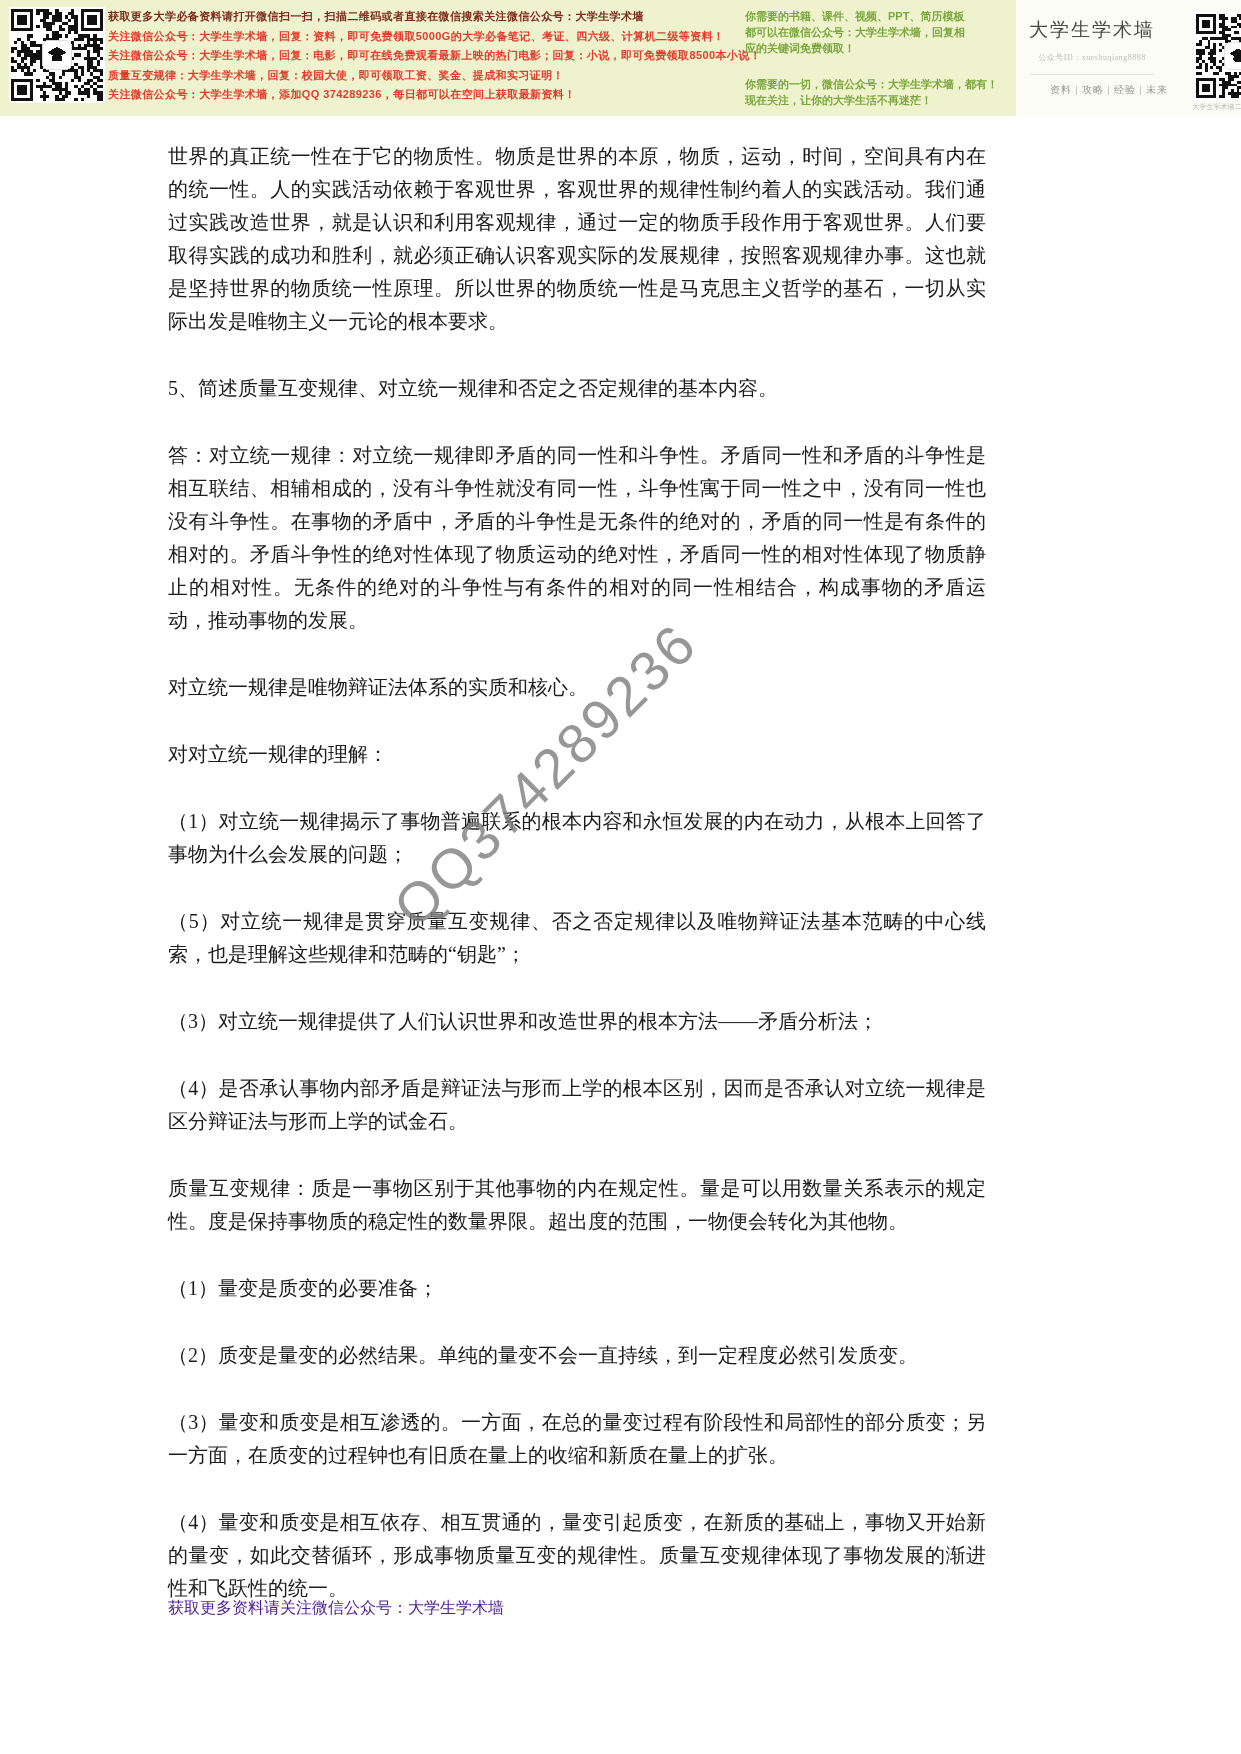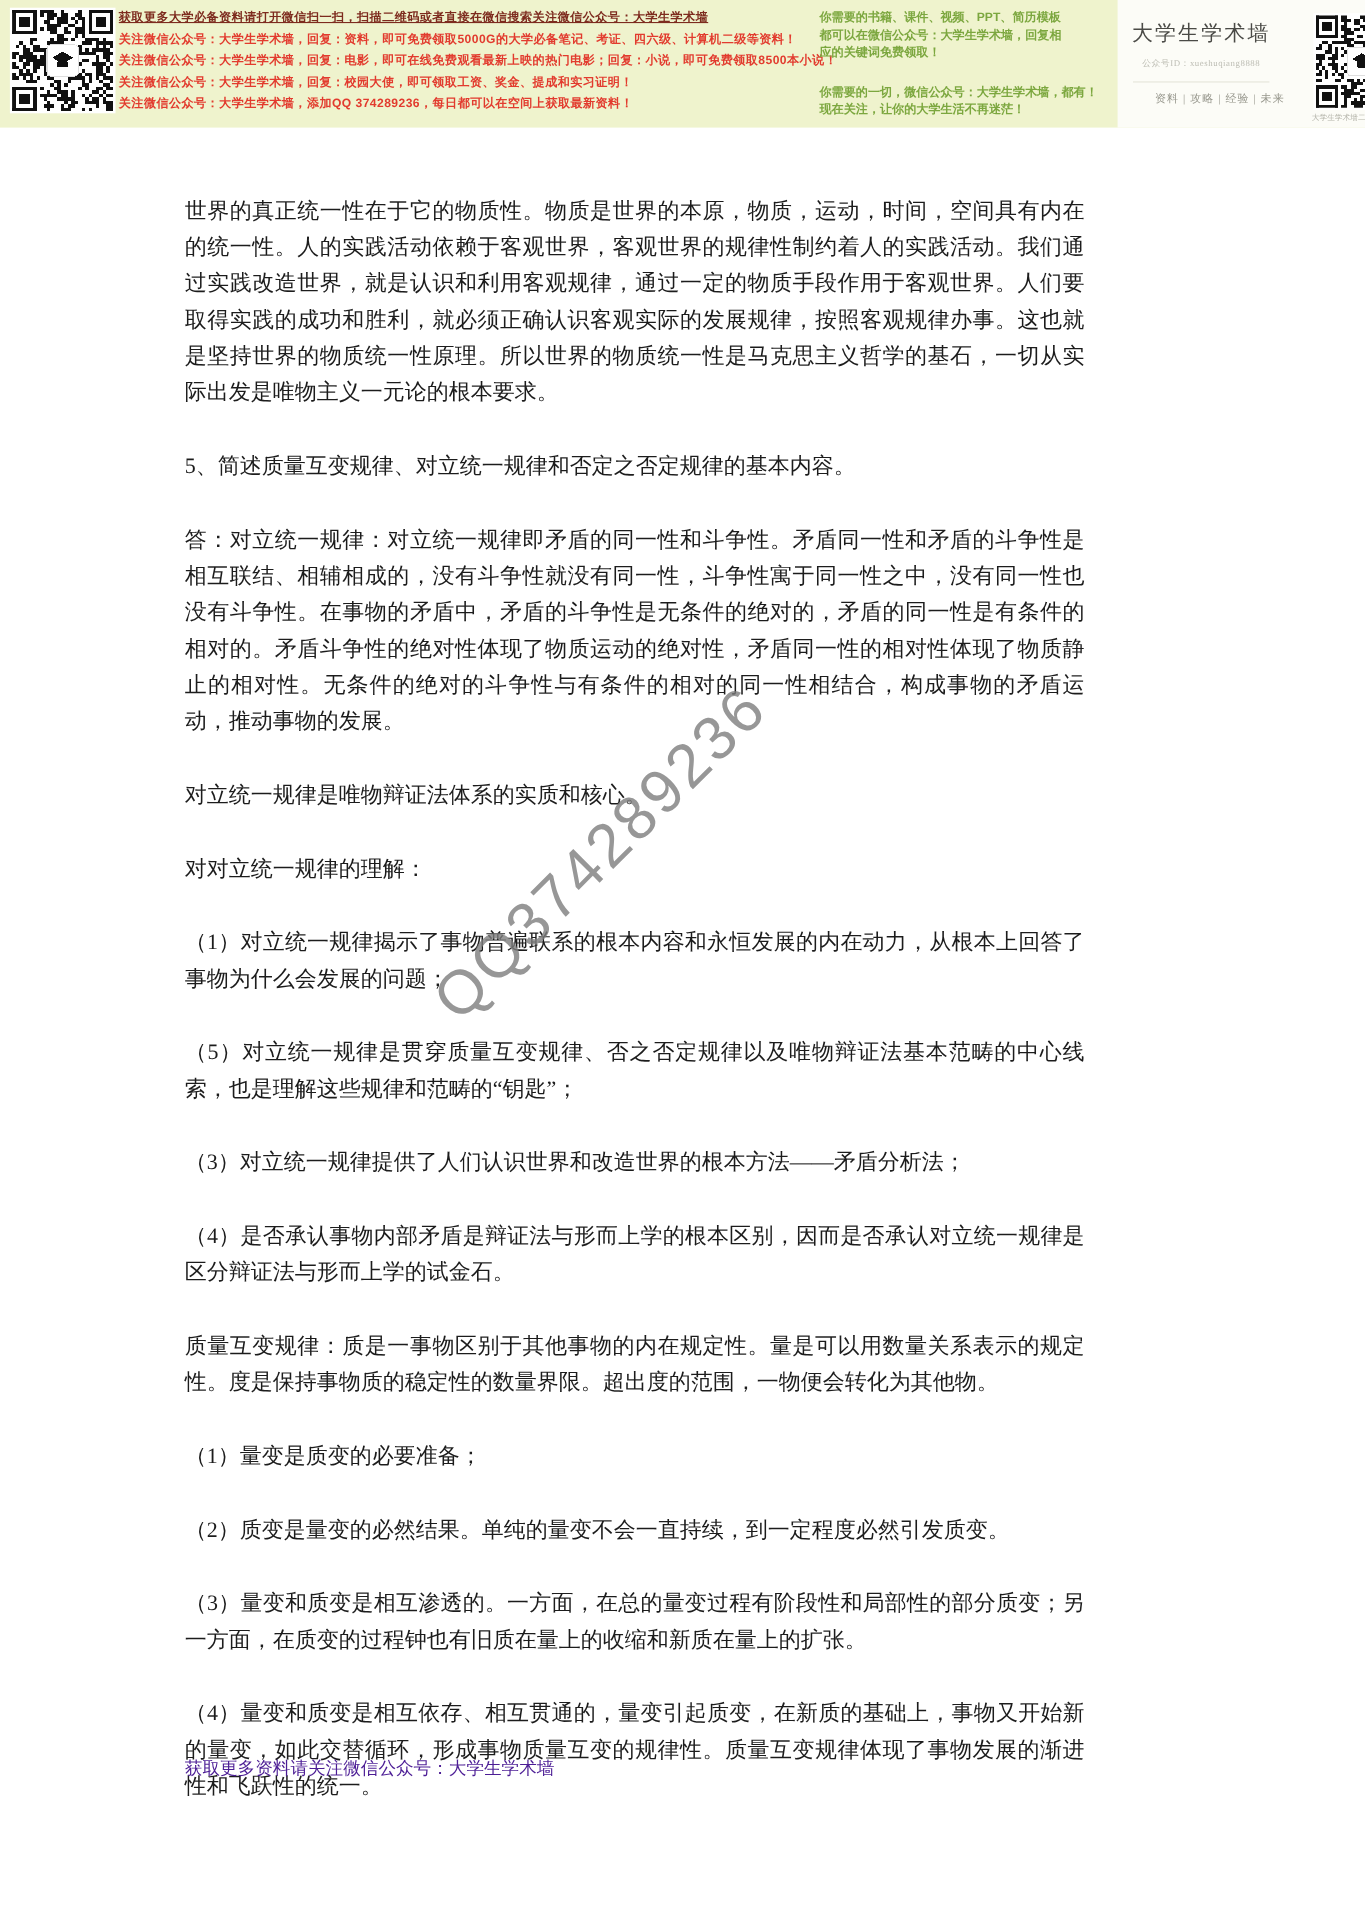--- a/index.html
+++ b/index.html
@@ -5,21 +5,21 @@
   html,body{margin:0;padding:0;background:#ffffff;}
   .page{position:relative;width:1241px;height:1754px;background:#ffffff;overflow:hidden;
         font-family:"Liberation Serif","DejaVu Serif",serif;}
 
   
   .banner{position:absolute;left:0;top:0;width:1241px;height:116px;background:#eff3cd;}
   .qr-left{position:absolute;left:9px;top:7px;width:96px;height:96px;background:#fff;padding:2px;box-sizing:border-box;}
   .banner-lines{position:absolute;left:108px;top:7px;font-family:"Liberation Sans","DejaVu Sans",sans-serif;}
   .banner-line{font-size:11px;line-height:19.5px;font-weight:bold;letter-spacing:.4px;
                color:#e23b2e;white-space:nowrap;}
-  .banner-line.first{color:#7d2b1e;text-decoration:underline;}
+  .banner-line.first{color:#7d2b1e;}
 
   .green-note{position:absolute;font-family:"Liberation Sans","DejaVu Sans",sans-serif;
               color:#7ca73f;font-weight:bold;font-size:11px;line-height:16px;}
   .green-top{left:745px;top:8px;}
   .green-bottom{left:745px;top:76px;}
   .green-note div{white-space:nowrap;}
 
   
   .card{position:absolute;left:988px;top:0;width:275px;height:116px;background:#fcfcf7;
         font-family:Liberation Serif, serif;margin-left:28px;}
@@ -27,21 +27,21 @@
   .card-title{margin-top:17px;font-size:19px;color:#4a4a46;letter-spacing:2px;}
   .card-sub{margin-top:9px;font-size:8px;color:#bdbdb4;letter-spacing:.5px;}
   .card-divider{margin:11px 14px 0 14px;border-top:1px solid #e4e4da;}
   .card-tags{margin-top:8px;font-size:10px;color:#96968c;letter-spacing:1px;text-align:right;}
   .qr-right{position:absolute;right:9px;top:12px;width:88px;height:88px;background:#fff;padding:2px;box-sizing:border-box;}
   .qr-caption{position:absolute;right:12px;top:102px;width:110px;text-align:center;
               font-size:7px;color:#b5b5ab;}
 
   
   .doc{position:absolute;left:168px;top:140px;width:818px;color:#1c1c1c;
-       font-size:20px;line-height:33px;text-align:justify;margin-top:36px;}
+       font-size:20px;line-height:33px;text-align:justify;}
   .doc p{margin:0 0 34px 0;}
 
   .footer-note{position:absolute;left:168px;top:1598px;font-size:16px;color:#4c1d95;}
 
   
   .watermark{position:absolute;left:545px;top:775px;z-index:9;pointer-events:none;
              transform:translate(-50%,-50%) rotate(-45deg);
              font-family:"Liberation Sans","DejaVu Sans",sans-serif;
              font-size:56px;letter-spacing:3px;color:rgba(125,125,125,.8);white-space:nowrap;}
 </style>
@@ -392,21 +392,21 @@
           <rect x="2" y="24" width="3" height="3"></rect>
           <rect x="10" y="10" width="9" height="9" rx="1.2" fill="#fff" stroke="#ddd" stroke-width="0.3"></rect>
           <polygon points="11.5,13.7 14.5,11.9 17.5,13.7 14.5,15.4" fill="#111"></polygon>
           <rect x="12.9" y="14.7" width="3.2" height="1.7" rx="0.5" fill="#111"></rect>
         </svg></div>
 
     <div class="banner-lines">
       <div class="banner-line first">获取更多大学必备资料请打开微信扫一扫，扫描二维码或者直接在微信搜索关注微信公众号：大学生学术墙</div>
       <div class="banner-line">关注微信公众号：大学生学术墙，回复：资料，即可免费领取5000G的大学必备笔记、考证、四六级、计算机二级等资料！</div>
       <div class="banner-line">关注微信公众号：大学生学术墙，回复：电影，即可在线免费观看最新上映的热门电影；回复：小说，即可免费领取8500本小说！</div>
-      <div class="banner-line">关注微信公众号：大学生学术墙，回复：校园大使，即可领取工资、奖金、提成和实习证明！</div>
+      <div class="banner-line">质量互变规律：大学生学术墙，回复：校园大使，即可领取工资、奖金、提成和实习证明！</div>
       <div class="banner-line">关注微信公众号：大学生学术墙，添加QQ 374289236，每日都可以在空间上获取最新资料！</div>
     </div>
 
     <div class="green-note green-top">
       <div>你需要的书籍、课件、视频、PPT、简历模板</div>
       <div>都可以在微信公众号：大学生学术墙，回复相</div>
       <div>应的关键词免费领取！</div>
     </div>
     <div class="green-note green-bottom">
       <div>你需要的一切，微信公众号：大学生学术墙，都有！</div>

